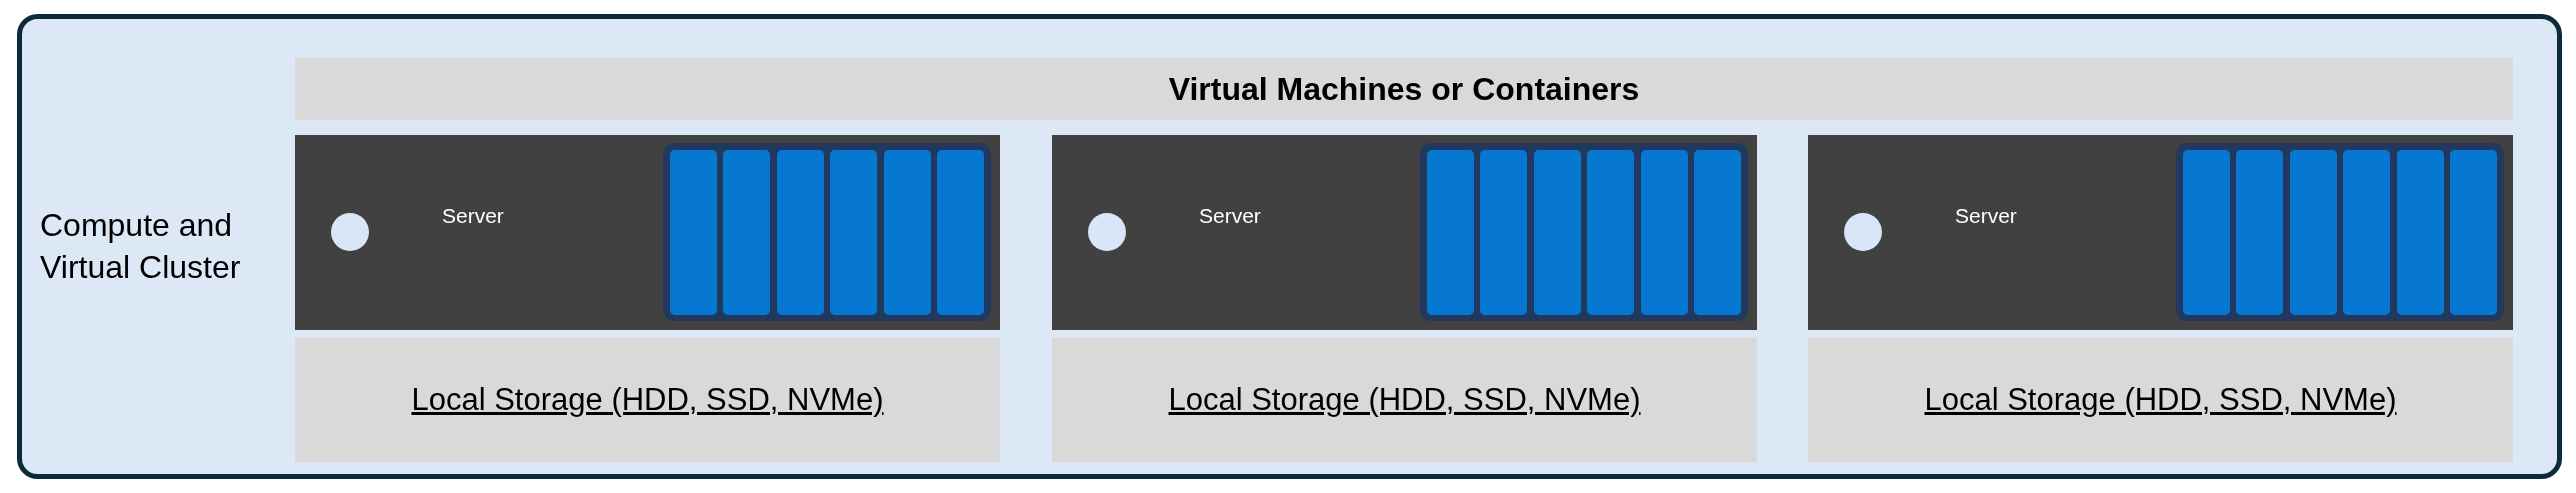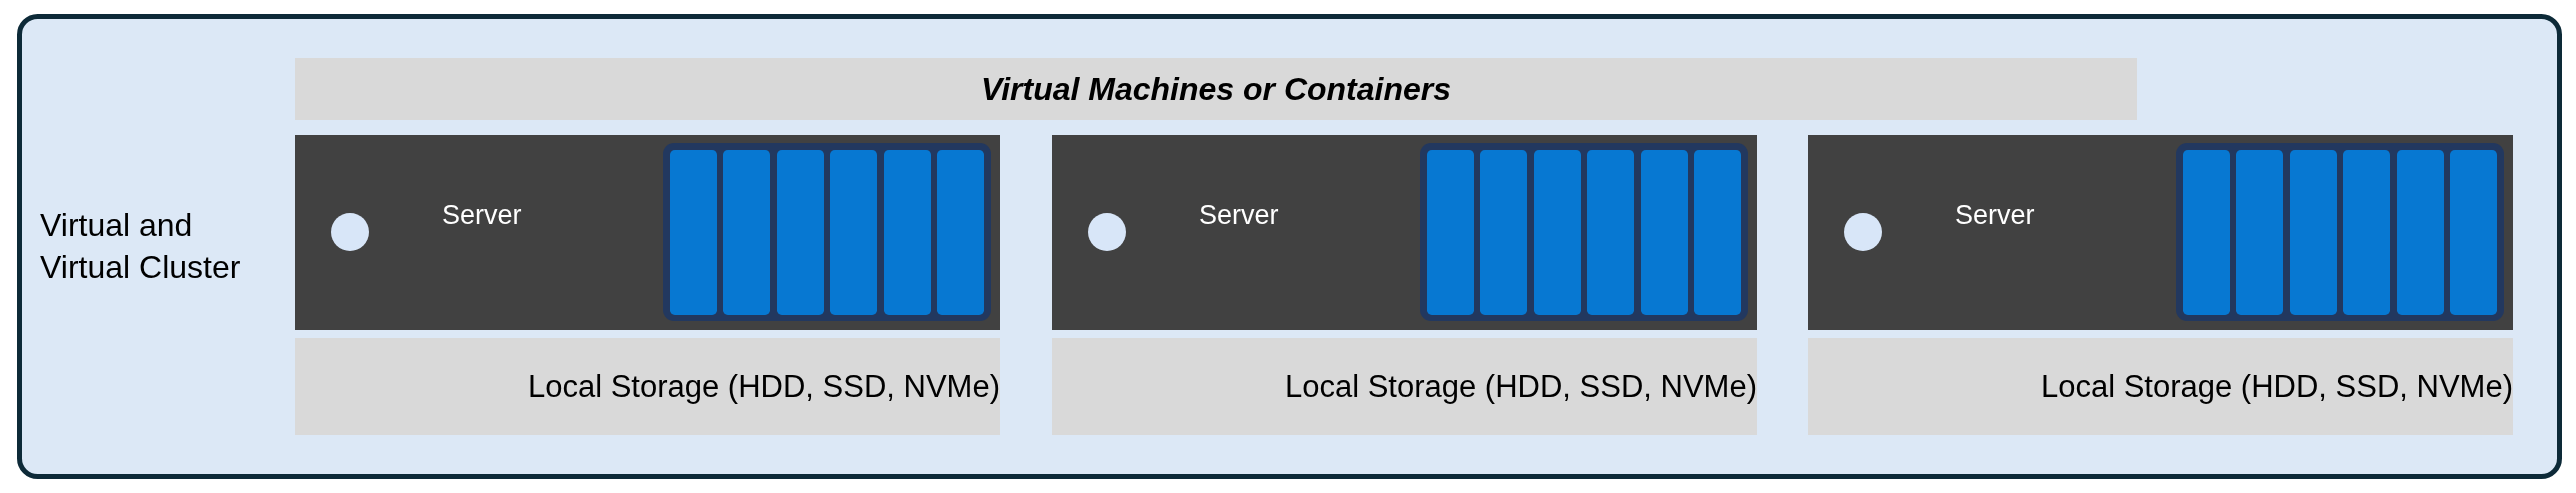--- a/index.html
+++ b/index.html
@@ -33,23 +33,23 @@
 
   .cluster-label {
     position: absolute; left: 40px; top: 204px;
     font-size: 32px; line-height: 42px;
     color: var(--text);
     white-space: nowrap;
   }
 
   .vm-band {
     position: absolute; left: 295px; top: 58px;
-    width: 1842px; height: 62px;
+    width: 2218px; height: 62px;
     background: var(--band-fill);
-    display: flex; align-items: center; justify-content: center; font-style: italic;
+    display: flex; align-items: center; justify-content: center;
   }
   .vm-band span {
     font-size: 32px; font-weight: bold; color: var(--text);
     white-space: nowrap;
   }
 
   .unit { position: absolute; top: 0; width: 705px; height: 494px; }
   .unit-1 { left: 295px; }
   .unit-2 { left: 1052px; }
   .unit-3 { left: 1808px; }
@@ -59,58 +59,58 @@
     width: 705px; height: 195px;
     background: var(--server-fill);
   }
   .power {
     position: absolute; left: 36px; top: 78px;
     width: 38px; height: 38px; border-radius: 50%;
     background: var(--power-led);
   }
   .server-label {
     position: absolute; left: 147px; top: 64px;
-    font-size: 27px; line-height: 33px;
+    font-size: 21px; line-height: 33px;
     color: var(--server-text);
     white-space: nowrap;
   }
   .disk-shelf {
     position: absolute; right: 9px; top: 8.2px;
     width: 328px; height: 178px;
     background: var(--disk-frame);
     border-radius: 11px;
     display: flex; align-items: center;
     gap: 6.9px; padding: 6.9px;
   }
   .disk {
     flex: 1 1 auto; height: 165px;
     background: var(--disk-fill);
     border-radius: 4.8px;
   }
 
   .storage-band {
     position: absolute; left: 0; top: 338px;
-    width: 705px; height: 97px;
+    width: 705px; height: 124px;
     background: var(--band-fill);
-    display: flex; align-items: center; justify-content: flex-end;
+    display: flex; align-items: center; justify-content: center; text-decoration: underline;
   }
   .storage-band span {
     font-size: 31px; color: var(--text);
     white-space: nowrap;
   }
 </style>
 </head>
 <body>
 
 <div class="stage">
 
   <div class="cluster"></div>
 
   <div class="cluster-label">
-    <div>Virtual and</div>
+    <div>Compute and</div>
     <div>Virtual Cluster</div>
   </div>
 
   <div class="vm-band">
     <span>Virtual Machines or Containers</span>
   </div>
 
   <div class="unit unit-1">
     <div class="server-box">
       <span class="power"></span>

